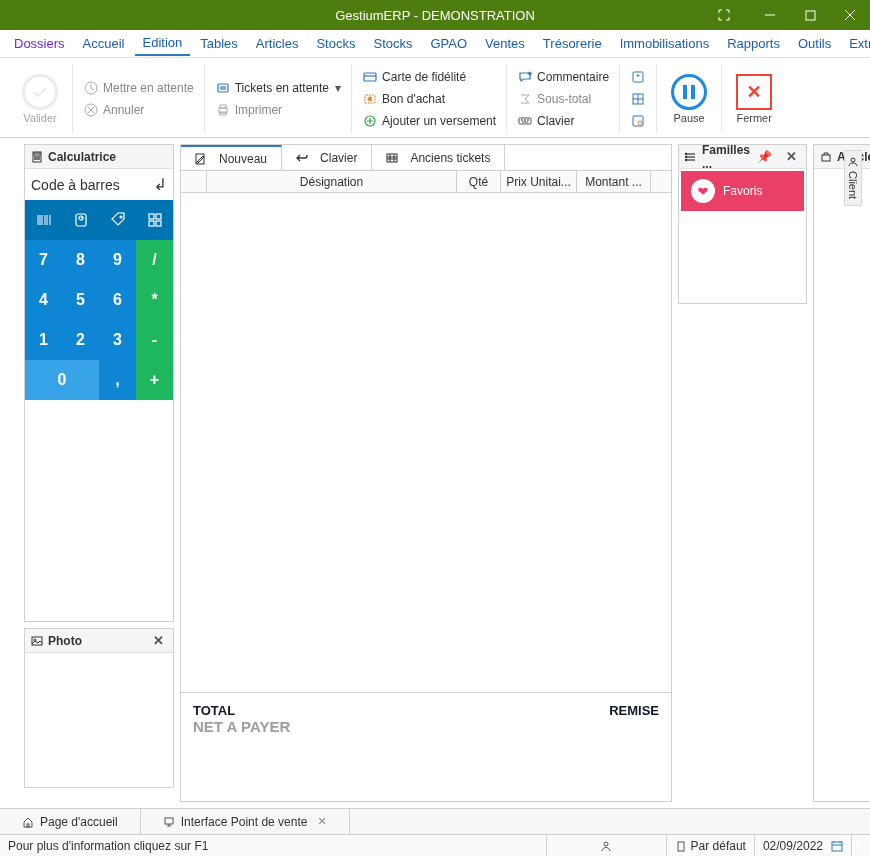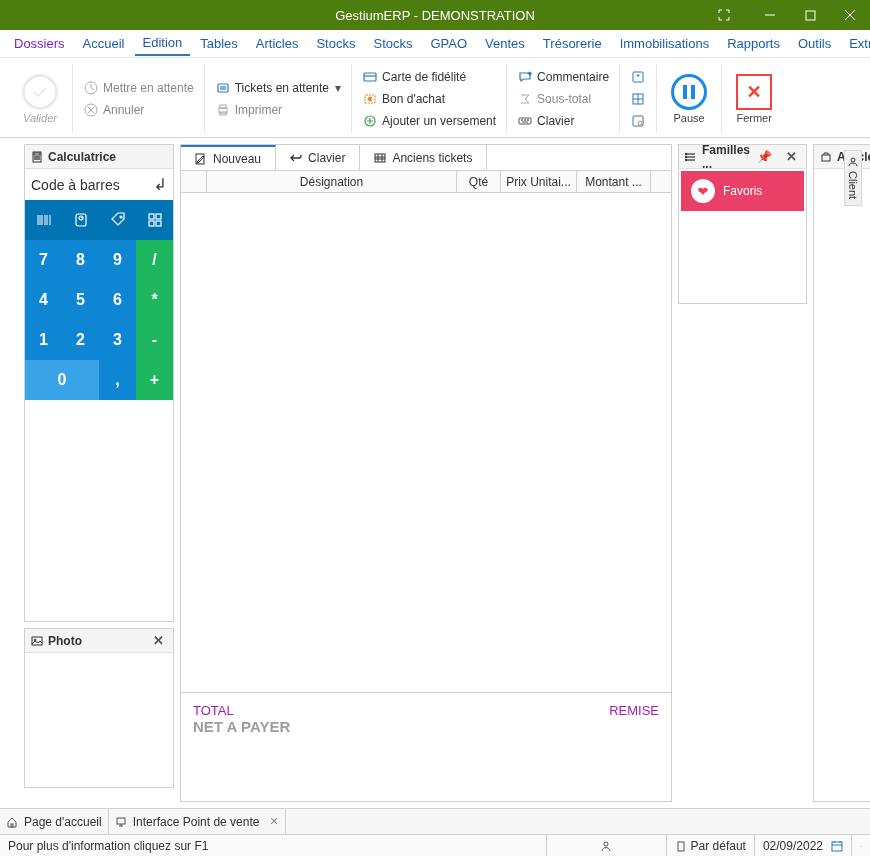--- a/index.html
+++ b/index.html
@@ -19,21 +19,21 @@
 
   
   .ribbon { height: 80px; background: #fff; display: flex; align-items: center; border-bottom: 1px solid #d3d3d3; padding: 6px 8px 4px 8px; }
   .ribbon-group { display: flex; flex-direction: column; height: 100%; justify-content: center; gap: 3px; padding: 0 8px; border-right: 1px solid #e6e6e6; }
   .ribbon-group:last-child { border-right: none; }
   .rb-big { display: flex; flex-direction: column; align-items: center; gap: 2px; padding: 2px 6px; cursor: pointer; color: #444; font-size: 11px; }
   .rb-row { display: flex; align-items: center; gap: 4px; color: #888; cursor: pointer; font-size: 12px; padding: 1px 2px; }
   .rb-row.enabled { color: #333; }
   .rb-row .icn { width: 16px; height: 16px; display: inline-flex; align-items: center; justify-content: center; }
   .rb-sep-col { display: flex; flex-direction: column; gap: 4px; }
-  .dis { opacity: 0.5; font-style: italic; }
+  .dis { opacity: 0.5; }
 
   .big-circle { width: 36px; height: 36px; border: 3px solid #1e88e5; border-radius: 50%; display: flex; align-items: center; justify-content: center; }
   .big-circle.dis { border-color: #b0b0b0; }
   .pause-bars { display: flex; gap: 4px; }
   .pause-bars span { width: 4px; height: 14px; background: #1e88e5; }
   .red-x { color: #f44336; font-size: 18px; font-weight: bold; }
 
   
   .main { flex: 1; display: flex; padding: 6px; gap: 6px; overflow: hidden; }
 
@@ -54,47 +54,47 @@
   .calc-green { background: #1eb75f; }
   .calc-lblue { background: #38a3e6; }
   .icon-btn { font-size: 15px; }
 
   .photo-panel { flex: 0 0 160px; }
   .photo-body { flex: 1; }
 
   
   .center-col { flex: 1; display: flex; flex-direction: column; gap: 0; }
   .center-tabs { height: 26px; border: 1px solid #d0d0d0; border-bottom: none; display: flex; }
-  .center-tab { display: flex; align-items: center; gap: 6px; padding: 0 14px; border-right: 1px solid #d0d0d0; cursor: pointer; font-size: 12px; color: #333; }
+  .center-tab { display: flex; align-items: center; gap: 12px; padding: 0 14px; border-right: 1px solid #d0d0d0; cursor: pointer; font-size: 12px; color: #333; }
   .center-tab.active { border-top: 2px solid #2d79c0; background: #fff; }
   .center-grid { flex: 1; border: 1px solid #d0d0d0; display: flex; flex-direction: column; }
   .grid-head { display: flex; height: 22px; border-bottom: 1px solid #d0d0d0; font-size: 12px; color: #333; }
   .gh-cell { border-right: 1px solid #d0d0d0; display: flex; align-items: center; justify-content: center; background: #fafafa; }
   .gh-cell:last-child { border-right: none; }
   .grid-body { flex: 1; background: #fff; }
 
   .totals { height: 110px; border: 1px solid #d0d0d0; border-top: 1px solid #d0d0d0; padding: 10px 12px; margin-top: -1px; display: flex; flex-direction: column; justify-content: space-between; }
-  .totals-row { display: flex; justify-content: space-between; color: #a21caf; font-size: 13px; }
+  .totals-row { display: flex; justify-content: space-between; color: #0f172a; font-size: 13px; font-weight: bold; }
   .net-row { color: #9e9e9e; font-size: 15px; font-weight: 600; }
 
   
   .right-col { width: 158px; display: flex; flex-direction: row; gap: 6px; }
   .fam-panel { height: 160px; }
   .fav-item { height: 40px; background: #ea3f66; color: #fff; display: flex; align-items: center; gap: 8px; padding: 0 10px; cursor: pointer; margin: 2px; }
   .heart-circle { width: 24px; height: 24px; background: #fff; border-radius: 50%; display: flex; align-items: center; justify-content: center; color: #ea3f66; font-size: 13px; }
   .art-panel { flex: 1; }
   .panel-body { flex: 1; background: #fff; }
 
   
   .side-tab { width: 22px; display: flex; align-items: flex-start; justify-content: center; padding-top: 6px; }
   .side-tab .vert { writing-mode: vertical-rl; background: #f0f0f0; border: 1px solid #d8d8d8; padding: 6px 2px; font-size: 11px; cursor: pointer; display: flex; align-items: center; gap: 4px; }
 
   
   .bottom-tabs { height: 26px; border-top: 1px solid #d0d0d0; display: flex; align-items: stretch; background: #f7f7f7; }
-  .btab { display: flex; align-items: center; gap: 6px; padding: 0 6px; border-right: 1px solid #d0d0d0; cursor: pointer; font-size: 12px; }
+  .btab { display: flex; align-items: center; gap: 6px; padding: 0 22px; border-right: 1px solid #d0d0d0; cursor: pointer; font-size: 12px; }
   .btab .close-mini { color: #888; font-size: 11px; margin-left: 4px; }
 
   
   .statusbar { height: 22px; border-top: 1px solid #d0d0d0; display: flex; align-items: center; font-size: 12px; background: #fafafa; }
   .status-cell { padding: 0 8px; border-right: 1px solid #d0d0d0; height: 100%; display: flex; align-items: center; gap: 4px; text-align: right; }
   .status-cell:first-child { flex: 1; }
   .status-cell:last-child { border-right: none; }
 
   svg { display: block; }
 </style>

